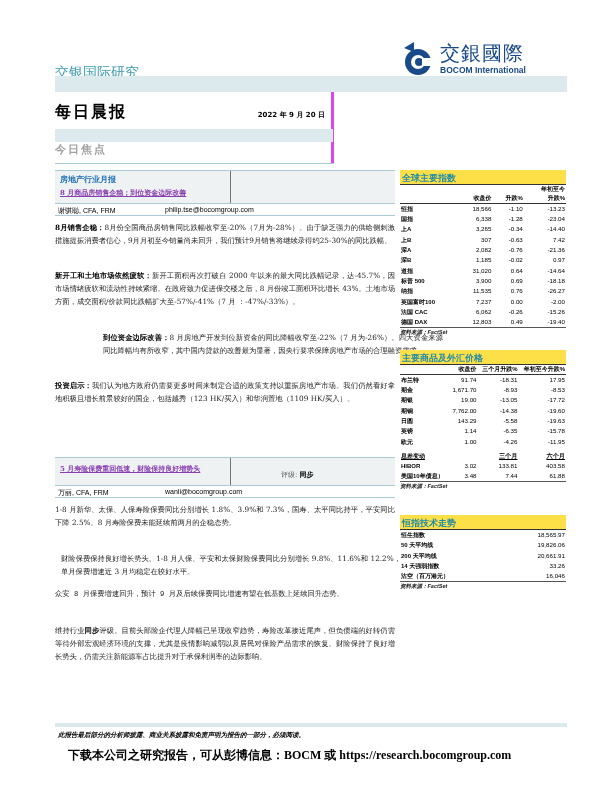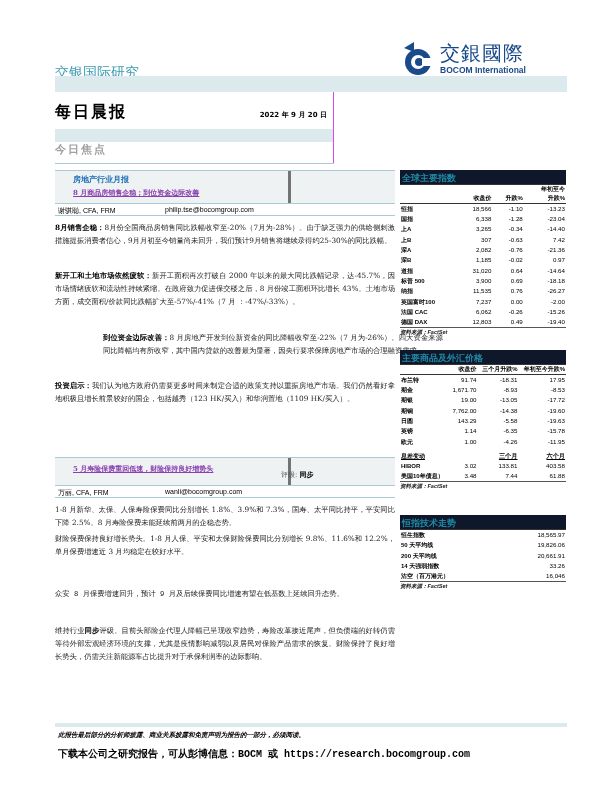--- a/index.html
+++ b/index.html
@@ -10,57 +10,57 @@
   .abs { position: absolute; }
 
   
   .brand-research { left: 55px; top: 64px; font-size: 14px; font-weight: normal; color: #3b9bb0; }
   .logo { left: 400px; top: 40px; width: 170px; height: 40px; }
   .logo-mark { position: absolute; left: 0; top: 0; width: 34px; height: 36px; }
   .logo-cn { position: absolute; left: 40px; top: 0px; font-size: 20px; color: #1a4a8a; letter-spacing: 1px; font-family: "DejaVu Serif", serif; text-align: right; }
   .logo-en { position: absolute; left: 40px; top: 25px; font-size: 8.5px; color: #1a4a8a; font-weight: bold; font-family: "Liberation Sans", sans-serif; }
   .band-top { left: 55px; top: 76px; width: 512px; height: 16px; background: #dceaee; }
 
-  .title-box { left: 55px; top: 92px; width: 279px; height: 72px; border-right: 1px solid #d946ef; }
+  .title-box { left: 55px; top: 92px; width: 279px; height: 72px; border-right: 3px solid #d946ef; }
   .title { position: absolute; left: 0; top: 10px; font-size: 16px; font-weight: bold; font-family: "DejaVu Serif", serif; letter-spacing: 2px; }
   .date { position: absolute; right: 6px; top: 18px; font-size: 7px; font-weight: bold; }
   .band-mid { position: absolute; left: 0; top: 37px; width: 278px; height: 13px; background: #dceaee; }
   .today { position: absolute; left: 0; top: 50px; font-size: 11px; color: #a0a0a0; font-weight: bold; font-family: "DejaVu Serif", serif; letter-spacing: 2px; }
   .title-box-bottom { left: 55px; top: 163px; width: 279px; height: 1px; background: #a8cbd6; }
 
   
   .rep-head { left: 55px; width: 340px; border-top: 1px solid #a8cbd6; background: #eef2f3; }
-  .rep-head .left { position: absolute; left: 0; top: 0; width: 236px; height: 100%; border-right: 3px solid #737373; padding: 3px 18px; }
+  .rep-head .left { position: absolute; left: 0; top: 0; width: 176px; height: 100%; border-right: 1px solid #737373; padding: 3px 5px; }
   .rep-cat { font-size: 8px; font-weight: bold; color: #1f6fb5; font-family: "DejaVu Serif", serif; }
   .rep-title { font-size: 7px; color: #8a3fb0; text-decoration: underline; margin-top: 3px; font-weight: bold; font-family: "DejaVu Serif", serif; }
   .rep-rating { position: absolute; left: 226px; bottom: 5px; font-size: 7px; color: #555; }
   .rep-rating b { color: #000; }
   .rep-author { left: 55px; width: 340px; height: 13px; border-top: 1px solid #a8cbd6; border-bottom: 1px solid #a8cbd6; font-size: 7px; font-family: "Liberation Sans", sans-serif; padding: 2px 3px; }
   .rep-author span.email { position: absolute; left: 110px; top: 2px; }
 
   .para { left: 55px; width: 340px; font-size: 7.3px; line-height: 13.2px; color: #222; font-family: "DejaVu Serif", serif; text-align: justify; }
   .para b { color: #000; }
 
   
   .rt { left: 400px; width: 166px; font-family: "Liberation Sans", sans-serif; font-size: 6.2px; }
-  .rt-head { height: 15px; background: #0f172a; font-size: 9px; font-weight: bold; color: #1f8aa8; padding: 2px 2px; font-family: "DejaVu Serif", serif; border-bottom: 1.5px solid #333; }
+  .rt-head { height: 15px; background: #fde047; font-size: 9px; font-weight: bold; color: #1f8aa8; padding: 2px 2px; font-family: "DejaVu Serif", serif; border-bottom: 1.5px solid #333; }
   .rt table { width: 100%; border-collapse: collapse; }
   .rt td { height: 10.3px; line-height: 10px; padding: 0 1px; white-space: nowrap; }
   .rt td.num { text-align: right; }
   .rt td.lbl { font-weight: bold; font-size: 6px; }
   .rt th { font-weight: bold; font-size: 6px; text-align: right; line-height: 9px; padding: 0 1px; }
   .rt tr.hdr-last th { border-bottom: 1px solid #333; }
   .rt tr.last td { border-bottom: 1.5px solid #555; }
   .rt .src { font-size: 5.5px; font-style: italic; font-weight: bold; color: #222; margin-top: 1px; }
   .rt .sub-hdr td { font-weight: bold; text-decoration: underline; padding-top: 4px; }
 
   
   .foot-band { left: 55px; top: 723px; width: 512px; height: 4px; background: #dceaee; }
   .foot1 { left: 58px; top: 731px; font-size: 6.5px; font-weight: bold; font-style: italic; font-family: "DejaVu Serif", serif; }
-  .foot2 { left: 58px; top: 747px; font-size: 10px; font-weight: bold; font-family: Liberation Mono, monospace; }
+  .foot2 { left: 68px; top: 747px; font-size: 12px; font-weight: bold; font-family: Liberation Serif, serif; }
 </style>
 </head>
 <body>
 
 <div class="abs brand-research">交银国际研究</div>
 
 <div class="abs logo">
   <svg class="logo-mark" viewBox="0 0 34 36">
     <path d="M4 8 L14 2 L14 12 Z" fill="#1a4a8a"></path>
     <circle cx="18" cy="22" r="13" fill="#1a4a8a"></circle>
@@ -103,21 +103,21 @@
     <div class="rep-title">5 月寿险保费重回低速，财险保持良好增势头</div>
   </div>
   <div class="rep-rating"><span>评级:</span> <b>同步</b></div>
 </div>
 <div class="abs rep-author" style="top:485px;">
   <span>万丽, CFA, FRM</span>
   <span class="email">wanli@bocomgroup.com</span>
 </div>
 
 <div class="abs para" style="top:503px;"><span>1-8 月新华、太保、人保寿险保费同比分别增长 1.8%、3.9%和 7.3%，国寿、太平同比持平，平安同比下降 2.5%。8 月寿险保费未能延续前两月的企稳态势。</span></div>
-<div class="abs para" style="top:532px;"><span>财险保费保持良好增长势头。1-8 月人保、平安和太保财险保费同比分别增长 9.8%、11.6%和 12.2%，单月保费增速近 3 月均稳定在较好水平。</span></div>
+<div class="abs para" style="top:552px;margin-left:6px;"><span>财险保费保持良好增长势头。1-8 月人保、平安和太保财险保费同比分别增长 9.8%、11.6%和 12.2%，单月保费增速近 3 月均稳定在较好水平。</span></div>
 <div class="abs para" style="top:588px;font-family:Liberation Mono, monospace;"><span>众安 8 月保费增速回升，预计 9 月及后续保费同比增速有望在低基数上延续回升态势。</span></div>
 <div class="abs para" style="top:624px;"><span>维持行业</span><b>同步</b><span>评级。目前头部险企代理人降幅已呈现收窄趋势，寿险改革接近尾声，但负债端的好转仍需等待外部宏观经济环境的支撑，尤其是疫情影响减弱以及居民对保险产品需求的恢复。财险保持了良好增长势头，仍需关注新能源车占比提升对于承保利润率的边际影响。</span></div>
 
 <div class="abs rt" style="top:170px;">
   <div class="rt-head">全球主要指数</div>
   <table>
     <tbody>
         <tr>
       <th></th>
           <th></th>

